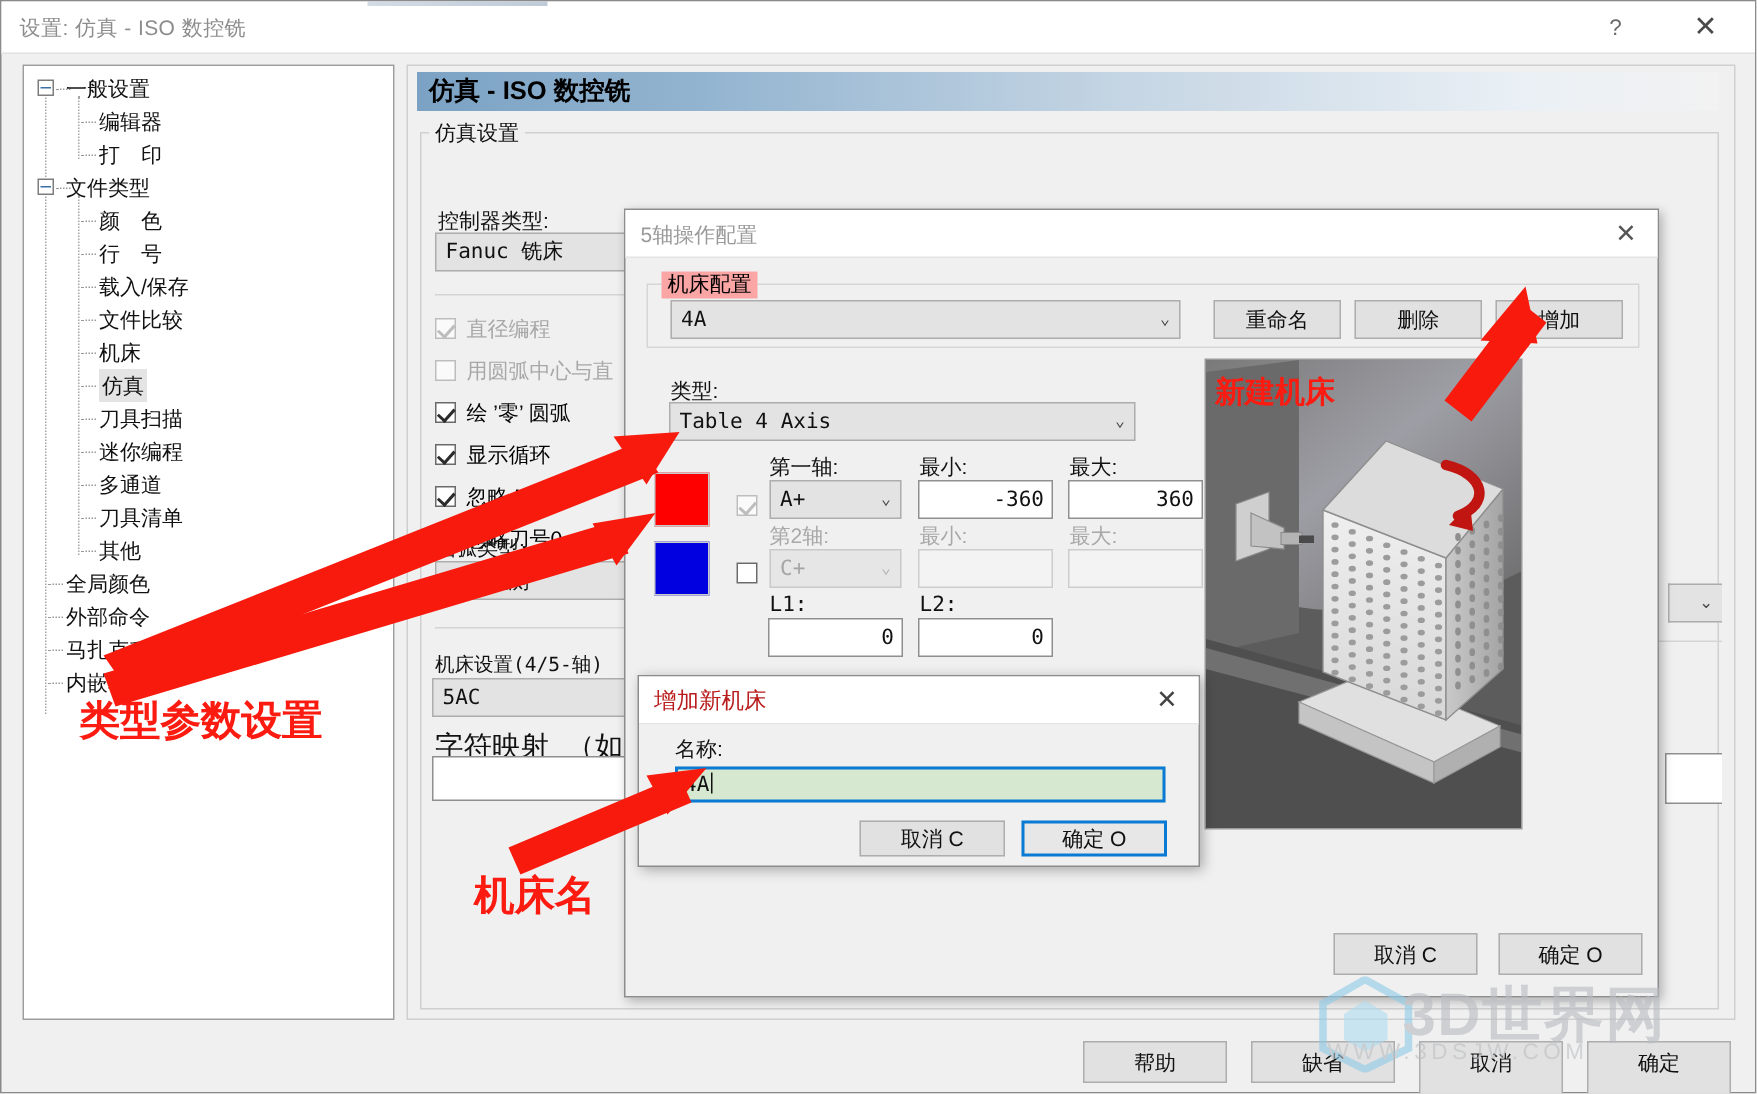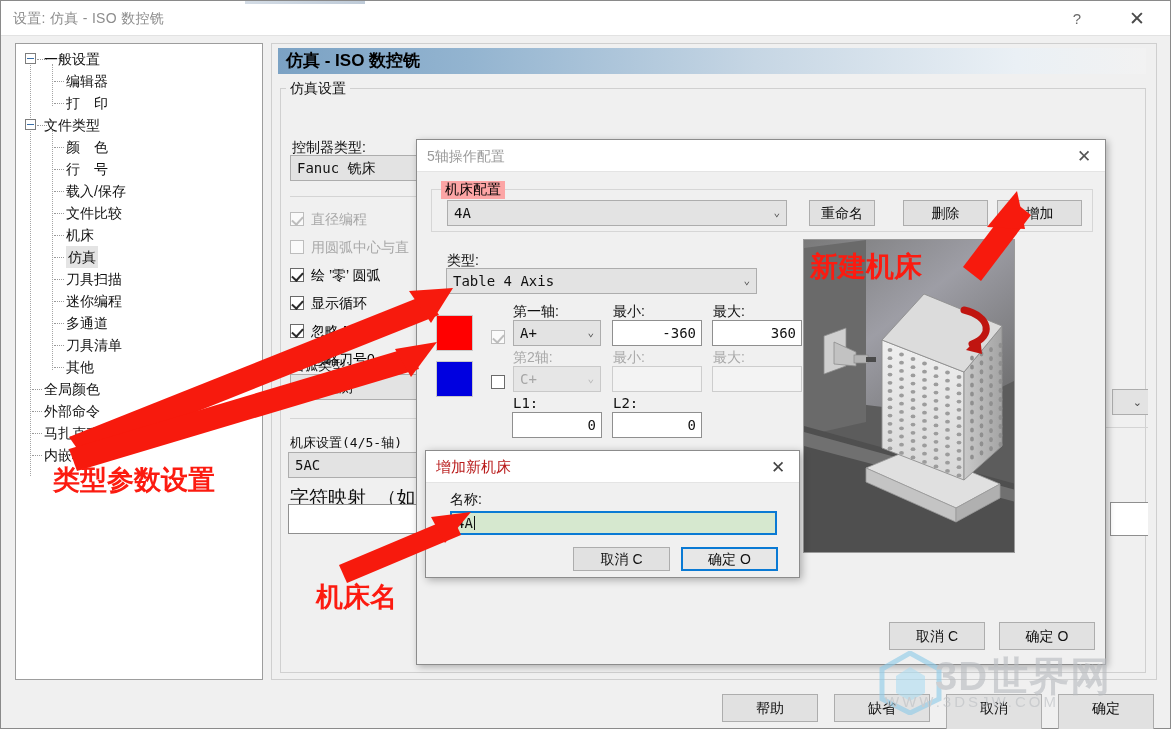--- a/index.html
+++ b/index.html
@@ -375,21 +375,21 @@
       <div class="dtitle">5轴操作配置</div>
       <div class="dclose">✕</div>
 
       <div class="fset" style="left:14px;top:49px;width:662px;height:43px;"></div>
       <div class="fset-legend" style="left:24px;top:41px;">机床配置</div>
 
       <div class="combo mono" style="left:30px;top:60px;width:340px;">
         <span>4A</span>
         <span class="arrow">⌄</span>
       </div>
-      <div class="btn" style="left:392px;top:60px;width:66px;">重命名</div>
+      <div class="btn" style="left:392px;top:60px;width:85px;">重命名</div>
       <div class="btn" style="left:486px;top:60px;width:85px;">删除</div>
       <div class="btn" style="left:580px;top:60px;width:85px;">增加</div>
 
       <div class="lbl" style="position:absolute;left:30px;top:112px;">类型:</div>
       <div class="combo mono" style="left:29px;top:128px;width:311px;">
         <span>Table 4 Axis</span>
         <span class="arrow">⌄</span>
       </div>
 
       <div class="swatch" id="sw1" style="left: 19px; top: 175px; background: rgb(255, 0, 0);"></div>
@@ -605,21 +605,21 @@
               <ellipse cx="168.0" cy="217.0" rx="1.9" ry="2.6" fill="#8f8f8f"></ellipse>
               <ellipse cx="177.5" cy="212.8" rx="1.9" ry="2.6" fill="#8f8f8f"></ellipse>
               <ellipse cx="187.0" cy="208.6" rx="1.9" ry="2.6" fill="#8f8f8f"></ellipse>
               <ellipse cx="196.5" cy="204.4" rx="1.9" ry="2.6" fill="#8f8f8f"></ellipse>
             </g>
         </g>
 
         <path d="M160 70 C186 76 190 96 168 104" stroke="#c01510" stroke-width="7" fill="none" stroke-linecap="round"></path>
         <path d="M176 96 L162 110 L178 114 Z" fill="#c01510"></path>
       </svg>
-      <div class="anno" style="left:6px;top:8px;font-size:28px;">新建机床</div>
+      <div class="anno" style="left:6px;top:8px;font-size:20px;">新建机床</div>
     </div>
 
     <div class="dlgAdd">
       <div class="dhead"></div>
       <div class="dtitle">增加新机床</div>
       <div class="dclose">✕</div>
 
       <div class="lbl" style="position:absolute;left:24px;top:40px;">名称:</div>
       <div class="inp-focus" style="left:24px;top:60px;width:327px;">
         <span>4A</span><span class="caret"></span>

